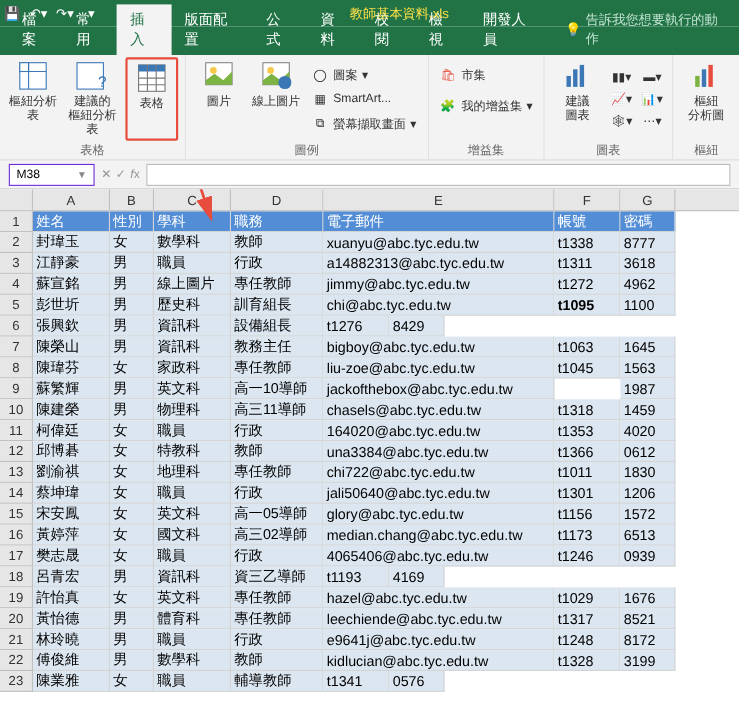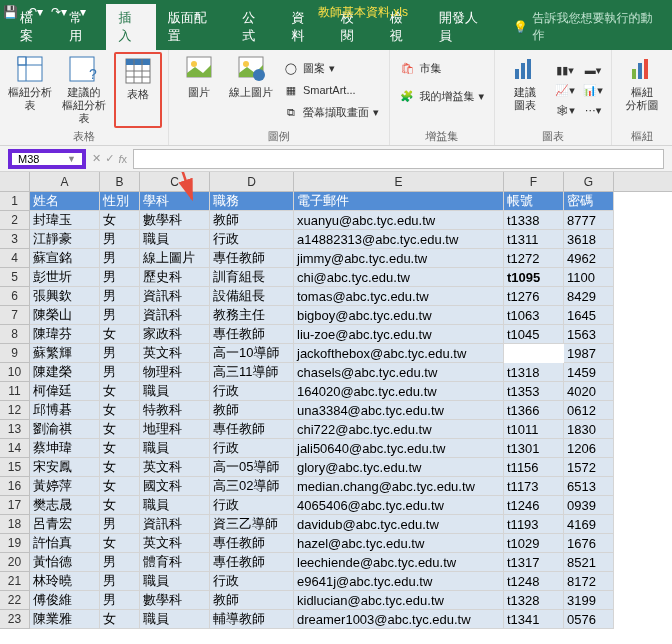--- a/index.html
+++ b/index.html
@@ -18,21 +18,21 @@
 .rgroup .glabel { text-align: center; font-size: 11px; color: #666; padding-top: 1px; }
 .rbtn { display: flex; flex-direction: column; align-items: center; justify-content: flex-start; width: 48px; padding: 2px; cursor: pointer; }
 .rbtn.wide { width: 52px; }
 .rbtn .ric { width: 30px; height: 30px; display: flex; align-items: center; justify-content: center; margin-bottom: 2px; }
 .rbtn .rlabel { font-size: 11px; color: #333; text-align: center; line-height: 13px; }
 .rbtn.highlighted { border: 2px solid #e74c3c; border-radius: 2px; }
 .rsm { display: flex; flex-direction: column; gap: 2px; justify-content: center; }
 .rsm .srow { display: flex; align-items: center; gap: 4px; font-size: 11px; color: #333; padding: 2px 4px; cursor: pointer; white-space: nowrap; }
 .rsm .srow .si { width: 16px; height: 16px; display: inline-flex; align-items: center; justify-content: center; }
 .fbar { background: #f3f3f3; border-bottom: 1px solid #d4d4d4; height: 26px; display: flex; align-items: center; padding: 2px 8px; gap: 6px; }
-.nbox { border: 4px solid #6d28d9; background: #fff; width: 78px; height: 20px; padding: 0 6px; display: flex; align-items: center; justify-content: space-between; font-size: 11px; }
+.nbox { border: 1px solid #6d28d9; background: #fff; width: 78px; height: 20px; padding: 0 6px; display: flex; align-items: center; justify-content: space-between; font-size: 11px; }
 .fx-icons { display: flex; gap: 4px; color: #999; font-size: 11px; align-items: center; }
 .formula-input { flex: 1; height: 20px; border: 1px solid #bbb; background: #fff; }
 .grid-area { position: relative; overflow: hidden; height: 472px; }
 .col-headers { display: flex; background: #e6e6e6; border-bottom: 1px solid #c0c0c0; height: 20px; position: sticky; top: 0; }
 .corner { width: 30px; border-right: 1px solid #c0c0c0; background: #e6e6e6; }
 .ch { border-right: 1px solid #c0c0c0; text-align: center; font-size: 12px; color: #333; display: flex; align-items: center; justify-content: center; background: #e6e6e6; }
 .rows { }
 .row { display: flex; height: 19px; }
 .rh { width: 30px; min-width: 30px; border-right: 1px solid #c0c0c0; border-bottom: 1px solid #c0c0c0; background: #e6e6e6; text-align: center; font-size: 12px; color: #333; display: flex; align-items: center; justify-content: center; }
 .cell { border-right: 1px solid #d4d4d4; border-bottom: 1px solid #d4d4d4; padding: 0 3px; font-size: 13px; white-space: nowrap; overflow: hidden; display: flex; align-items: center; }
@@ -291,21 +291,20 @@
         <div class="cell" style="width: 210px;">chi@abc.tyc.edu.tw</div>
         <div class="cell" style="width: 60px; font-weight: bold;">t1095</div>
         <div class="cell" style="width: 50px;">1100</div>
       </div>
       <div class="row data-row">
         <div class="rh">6</div>
         <div class="cell" style="width: 70px;">張興欽</div>
         <div class="cell" style="width: 40px;">男</div>
         <div class="cell" style="width: 70px;">資訊科</div>
         <div class="cell" style="width: 84px;">設備組長</div>
-        <div class="cell" style="width: 210px;">tomas@abc.tyc.edu.tw</div>
         <div class="cell" style="width: 60px;">t1276</div>
         <div class="cell" style="width: 50px;">8429</div>
       </div>
       <div class="row data-row">
         <div class="rh">7</div>
         <div class="cell" style="width: 70px;">陳榮山</div>
         <div class="cell" style="width: 40px;">男</div>
         <div class="cell" style="width: 70px;">資訊科</div>
         <div class="cell" style="width: 84px;">教務主任</div>
         <div class="cell" style="width: 210px;">bigboy@abc.tyc.edu.tw</div>
@@ -411,21 +410,20 @@
         <div class="cell" style="width: 210px;">4065406@abc.tyc.edu.tw</div>
         <div class="cell" style="width: 60px;">t1246</div>
         <div class="cell" style="width: 50px;">0939</div>
       </div>
       <div class="row data-row">
         <div class="rh">18</div>
         <div class="cell" style="width: 70px;">呂青宏</div>
         <div class="cell" style="width: 40px;">男</div>
         <div class="cell" style="width: 70px;">資訊科</div>
         <div class="cell" style="width: 84px;">資三乙導師</div>
-        <div class="cell" style="width: 210px;">davidub@abc.tyc.edu.tw</div>
         <div class="cell" style="width: 60px;">t1193</div>
         <div class="cell" style="width: 50px;">4169</div>
       </div>
       <div class="row data-row">
         <div class="rh">19</div>
         <div class="cell" style="width: 70px;">許怡真</div>
         <div class="cell" style="width: 40px;">女</div>
         <div class="cell" style="width: 70px;">英文科</div>
         <div class="cell" style="width: 84px;">專任教師</div>
         <div class="cell" style="width: 210px;">hazel@abc.tyc.edu.tw</div>
@@ -461,21 +459,20 @@
         <div class="cell" style="width: 210px;">kidlucian@abc.tyc.edu.tw</div>
         <div class="cell" style="width: 60px;">t1328</div>
         <div class="cell" style="width: 50px;">3199</div>
       </div>
       <div class="row data-row">
         <div class="rh">23</div>
         <div class="cell" style="width: 70px;">陳業雅</div>
         <div class="cell" style="width: 40px;">女</div>
         <div class="cell" style="width: 70px;">職員</div>
         <div class="cell" style="width: 84px;">輔導教師</div>
-        <div class="cell" style="width: 210px;">dreamer1003@abc.tyc.edu.tw</div>
         <div class="cell" style="width: 60px;">t1341</div>
         <div class="cell" style="width: 50px;">0576</div>
       </div>
     </div>
 
   <svg class="arrow" style="left:0;top:-146px;width:220;height:220px" width="220" height="220">
     <defs>
         <marker id="ah" markerWidth="10" markerHeight="10" refX="8" refY="3" orient="auto">
           <path d="M0,0 L0,6 L9,3 z" fill="#e74c3c"></path>
         </marker>

